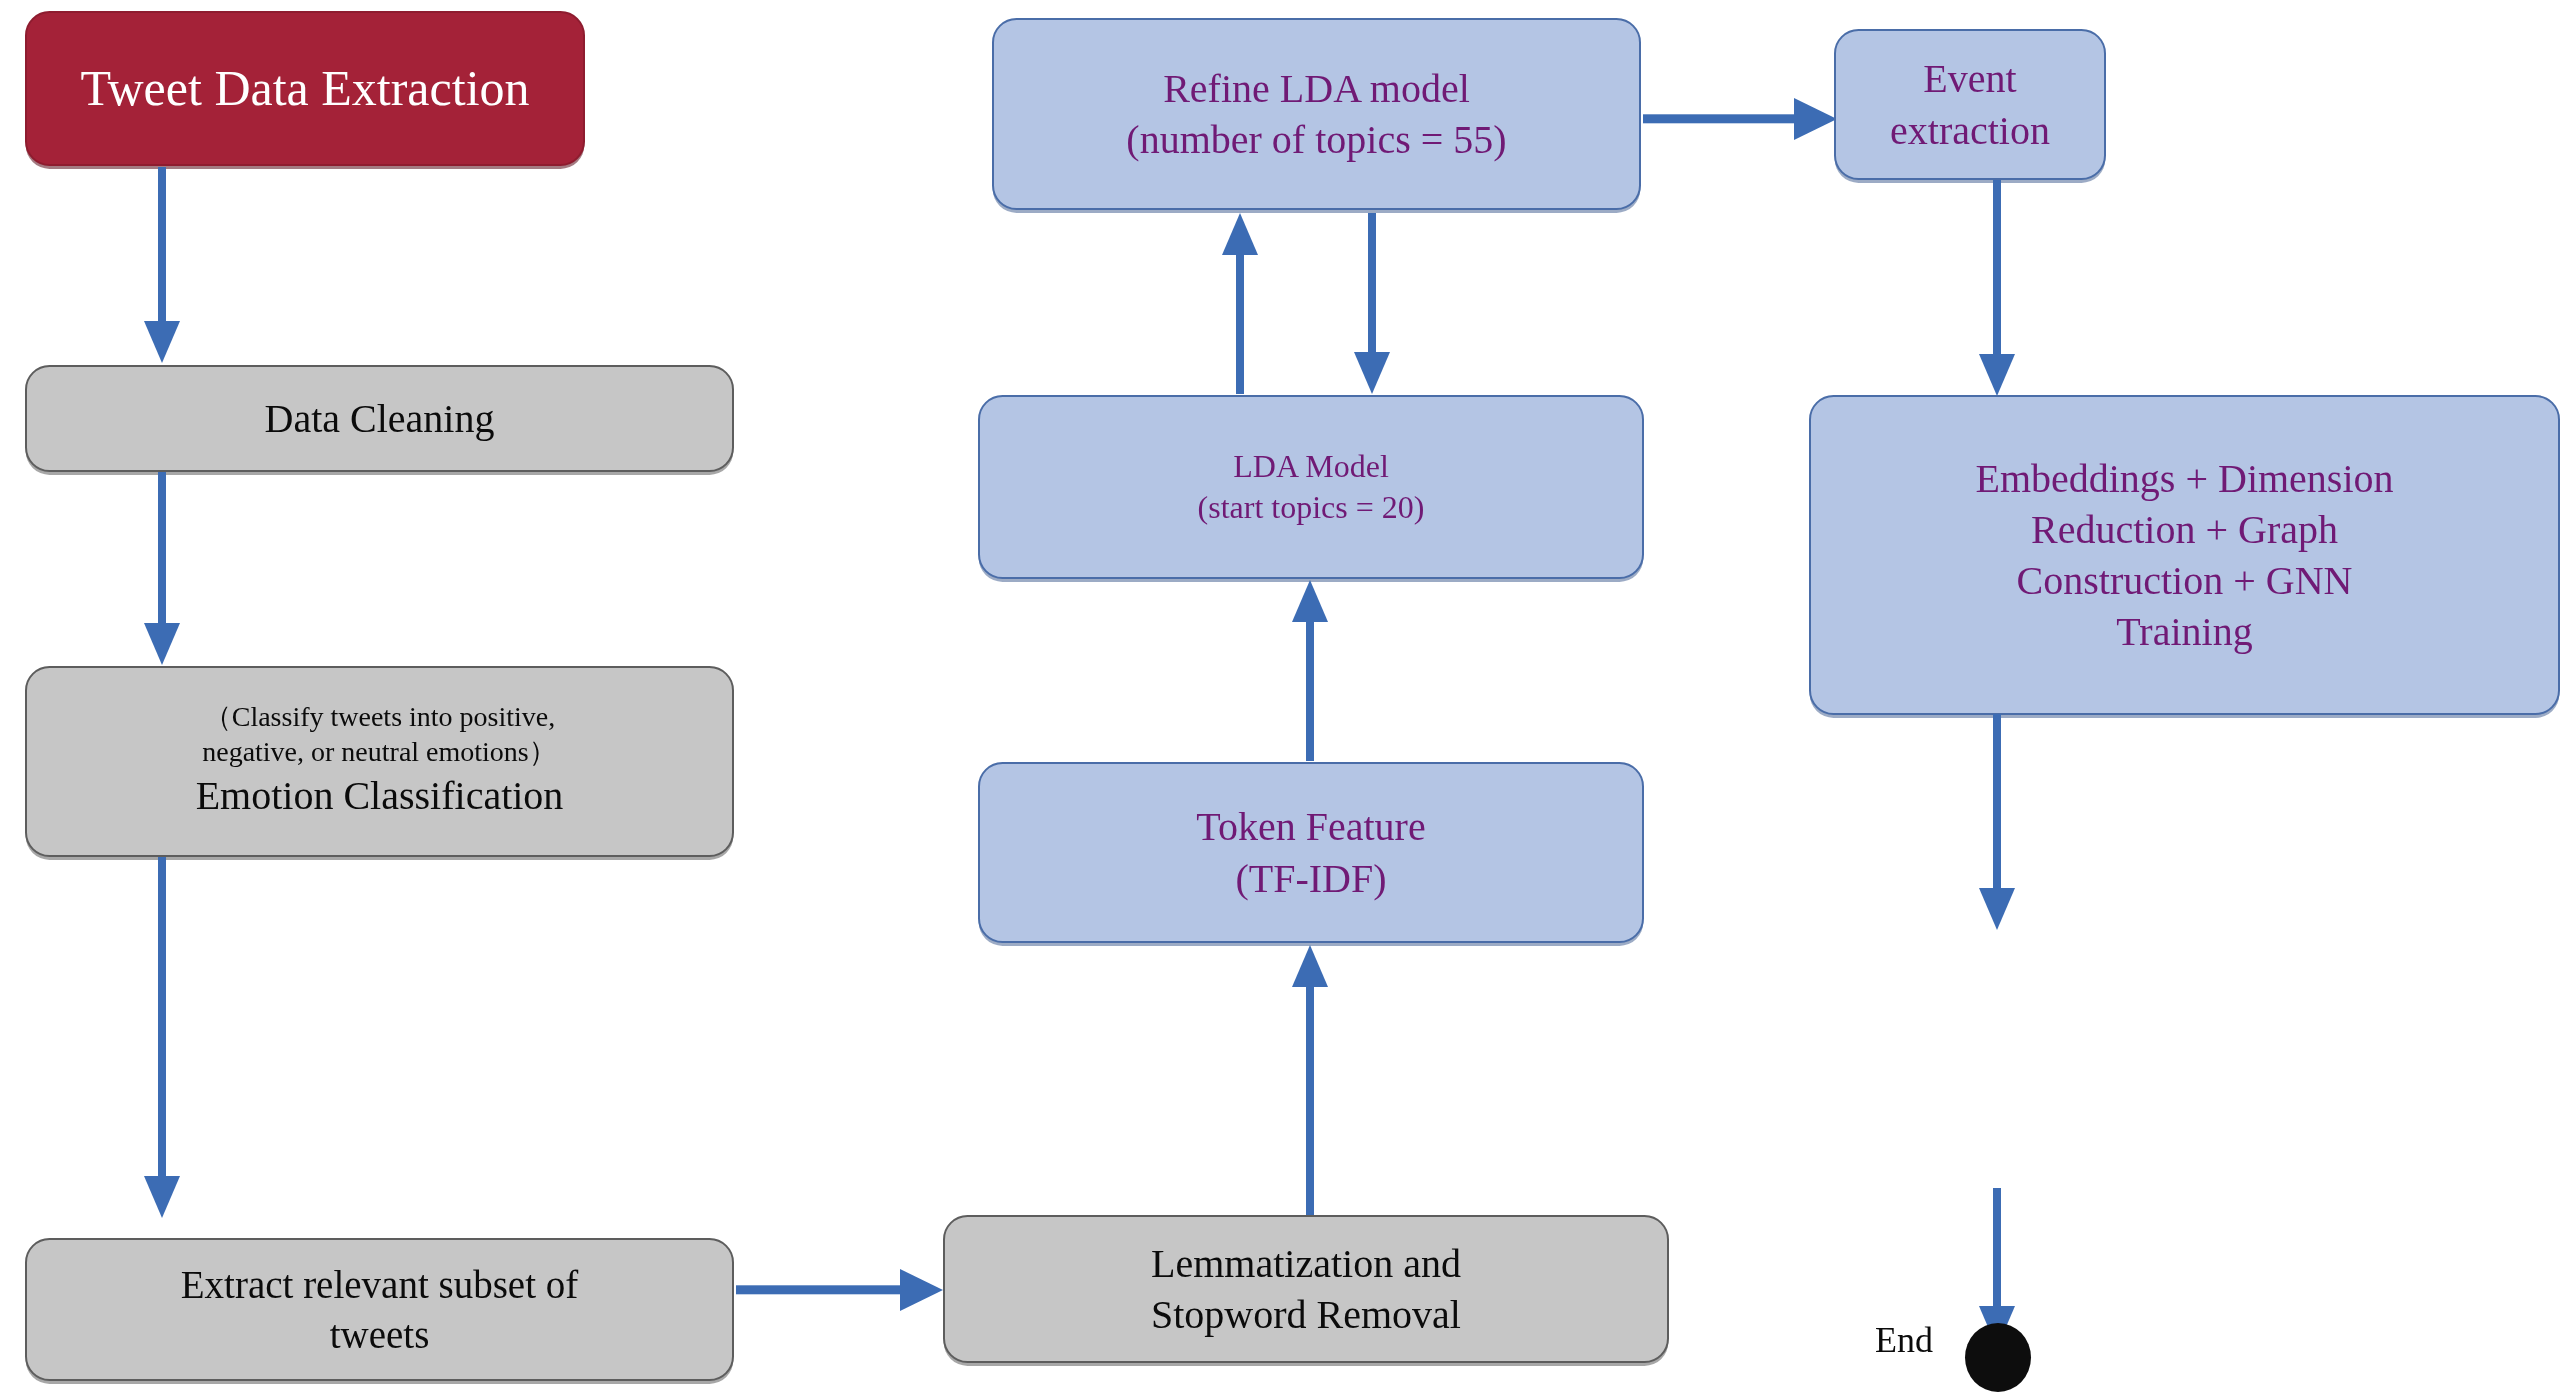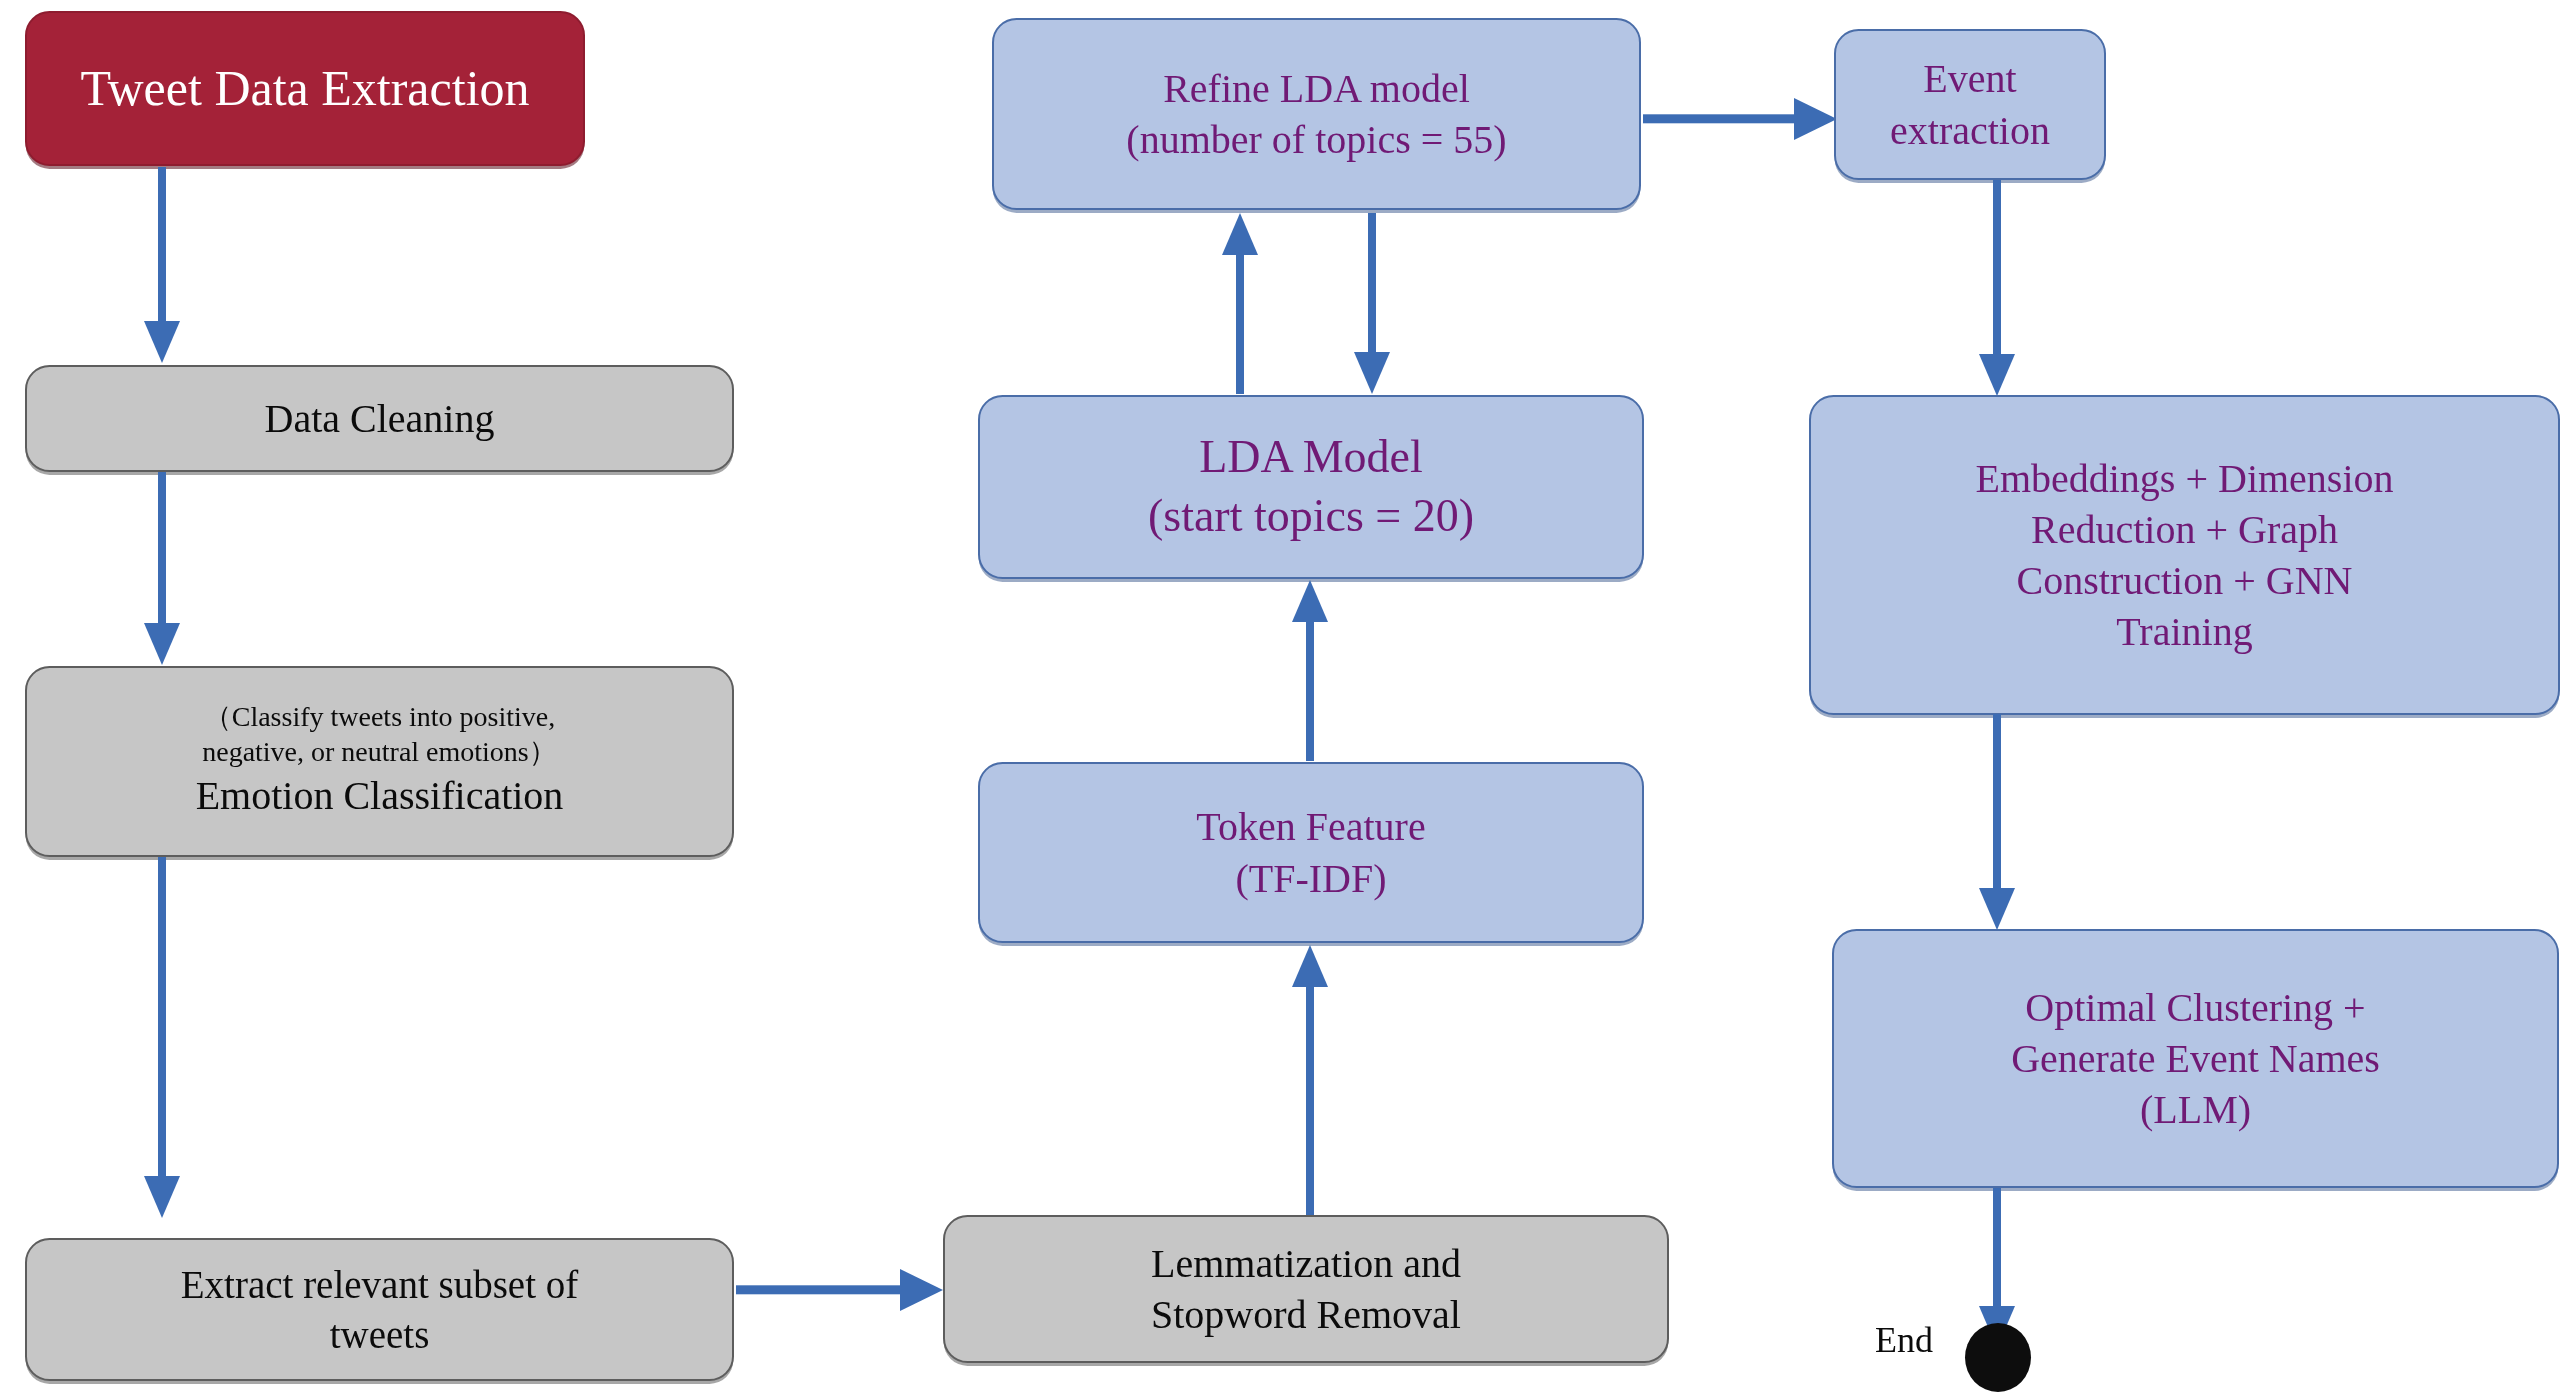--- a/index.html
+++ b/index.html
@@ -137,21 +137,21 @@
   <div class="arrow up" style="left:1201px; top:213px; width:78px; height:181px;">
     <div class="shaft" style="width:8px; height:141px;"></div>
     <div class="head"></div>
   </div>
 
   <div class="arrow down" style="left:1333px; top:213px; width:78px; height:181px;">
     <div class="shaft" style="width:8px; height:141px;"></div>
     <div class="head"></div>
   </div>
 
-  <div class="node blue" style="left:978px; top:395px; width:666px; height:184px; font-size:46px;">
+  <div class="node blue" style="left:978px; top:395px; width:666px; height:184px; font-size:32px;">
     <span class="txt">LDA Model
 (start topics = 20)</span>
   </div>
 
   <div class="arrow up" style="left:1271px; top:580px; width:78px; height:181px;">
     <div class="shaft" style="width:8px; height:141px;"></div>
     <div class="head"></div>
   </div>
 
   <div class="node blue" style="left:978px; top:762px; width:666px; height:181px; font-size:40px;">
@@ -188,25 +188,20 @@
 Reduction + Graph
 Construction + GNN
 Training</span>
   </div>
 
   <div class="arrow down" style="left:1957px; top:714px; width:79px; height:216px;">
     <div class="shaft" style="width:8px; height:174px;"></div>
     <div class="head"></div>
   </div>
 
-  <div class="node blue" style="left:1832px; top:929px; width:727px; height:259px; font-size:40px;">
-    <span class="txt">Optimal Clustering +
-Generate Event Names
-(LLM)</span>
-  </div>
 
   <div class="arrow down" style="left:1957px; top:1188px; width:79px; height:160px;">
     <div class="shaft" style="width:8px; height:118px;"></div>
     <div class="head"></div>
   </div>
 
   <span class="endlabel" style="left:1875px; top:1319px; font-size:36px;">End</span>
 
   <div class="endcap" style="left:1965px; top:1323px; width:66px; height:69px;"></div>
 

